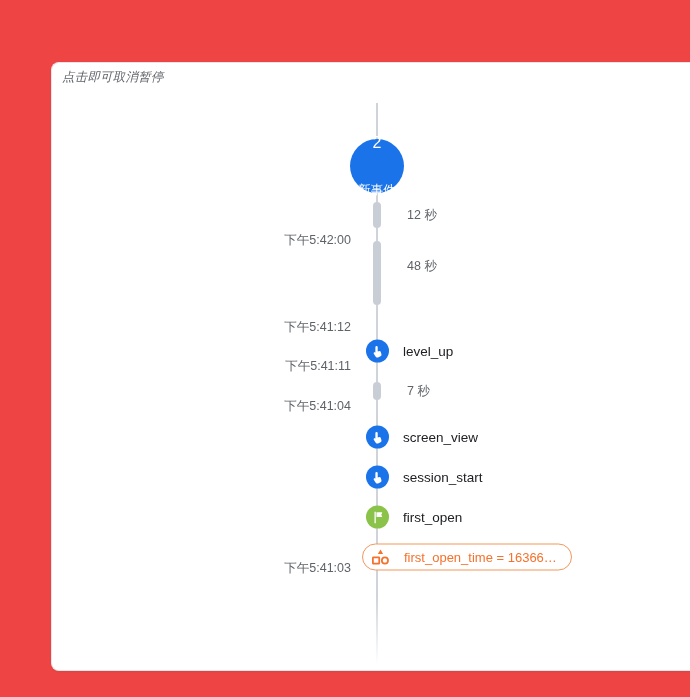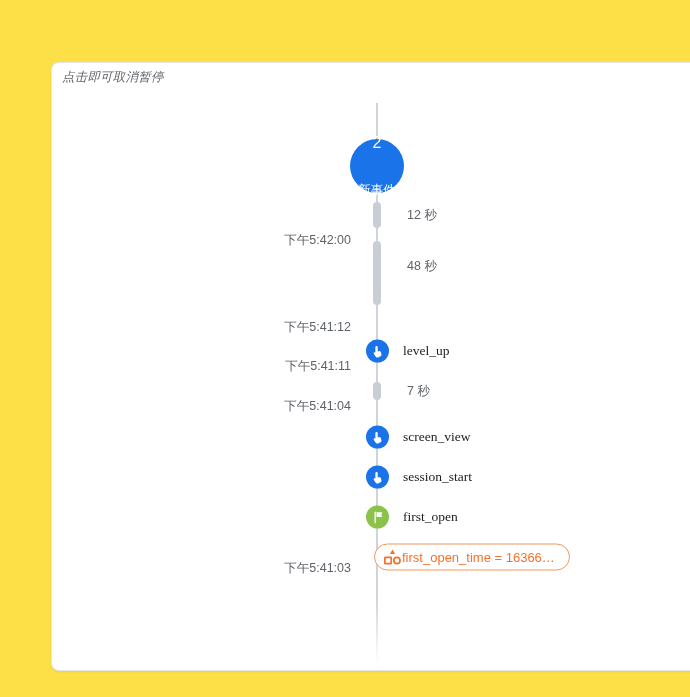--- a/index.html
+++ b/index.html
@@ -8,21 +8,21 @@
     width: 690px; height: 697px;
     background: #f4f6f8;
     font-family: "Liberation Sans", "DejaVu Sans", sans-serif;
     overflow: hidden;
   }
 
   #stage {
     position: relative;
     width: 690px;
     height: 697px;
-    background: #fde047;
+    background: #ef4444;
   }
 
   
   .card {
     position: absolute;
     left: 51px;
     top: 62px;
     width: 645px;
     height: 609px;
     background: #ffffff;
@@ -80,21 +80,20 @@
   .node.blue  { background: #1a73e8; }
   .node.green { background: #8bc34a; }
 
   .node-label {
     position: absolute;
     left: 351px;                  
     transform: translateY(-50%);
     font-size: 13.5px;
     color: #202124;
     white-space: nowrap;
-    font-family: Liberation Serif, serif;
   }
 
   
   .bubble {
     position: absolute;
     left: 298px;                  
     transform: translateY(-50%);
     width: 54px; height: 54px;
     border-radius: 50%;
     background: #1a73e8;
@@ -121,25 +120,25 @@
     left: 355px;                  
     transform: translateY(-50%);
     font-size: 12.5px;
     color: #5f6368;
     white-space: nowrap;
   }
 
   
   .param-pill {
     position: absolute;
-    left: 322px;
+    left: 310px;
     transform: translateY(-50%);
     height: 27px;
     padding: 0 14px 0 8px;
-    display: flex; align-items: center; gap: 0;
+    display: flex; align-items: center; gap: 14px;
     border: 1.5px solid #f2975b;
     border-radius: 14px;
     background: #ffffff;
     cursor: pointer;
   }
   .param-pill .ptext {
     font-size: 13px;
     color: #f5712c;
     white-space: nowrap;
   }

